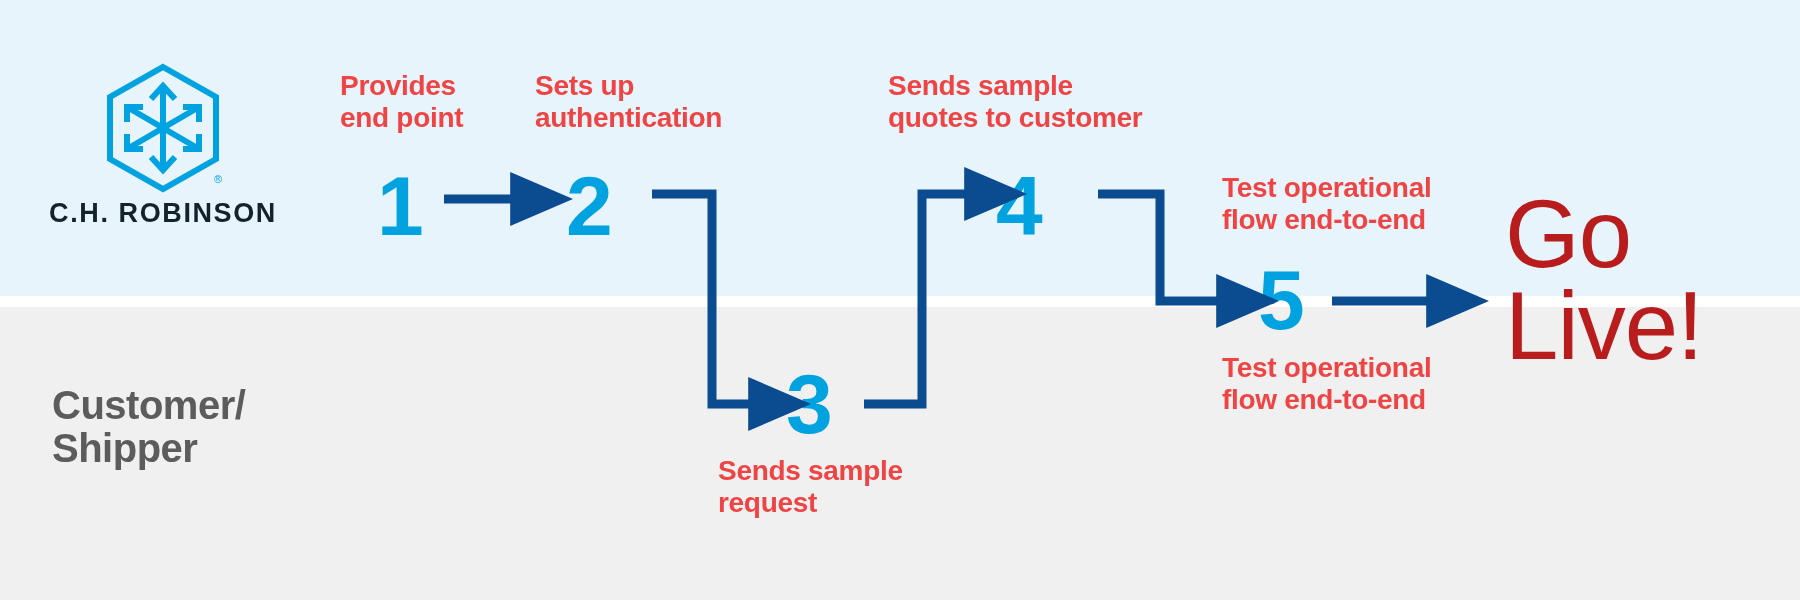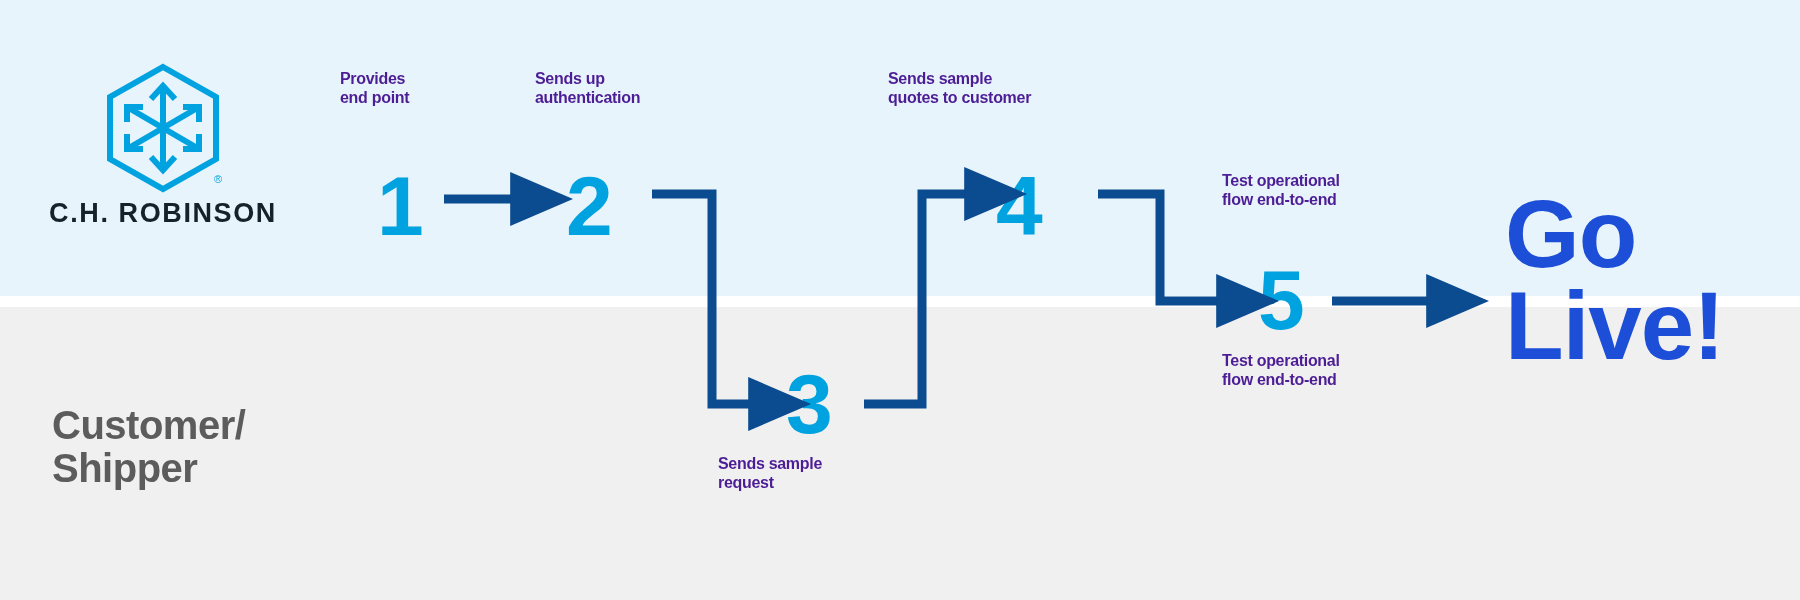--- a/index.html
+++ b/index.html
@@ -49,58 +49,58 @@
     font-size: 27px;
     font-weight: bold;
     letter-spacing: 1.6px;
     color: #14222b;
     white-space: nowrap;
   }
 
   
   .lane-label {
     position: absolute;
-    left: 52px; top: 404px;
+    left: 52px; top: 384px;
     font-size: 40px;
     font-weight: bold;
     line-height: 1.08;
     letter-spacing: -0.5px;
     color: #5c5c5c;
     white-space: pre-line;
   }
 
   
   .caption {
     position: absolute;
-    font-size: 16px;
+    font-size: 28px;
     font-weight: bold;
     line-height: 1.16;
     letter-spacing: -0.3px;
-    color: #4c1d95;
+    color: #ef4444;
     white-space: pre-line;
   }
 
   
   .step-num {
     position: absolute;
     font-size: 84px;
     font-weight: bold;
     line-height: 1;
     color: #00a3e0;
   }
 
   
   .golive {
     position: absolute;
     left: 1505px; top: 188px;
     font-size: 96px;
-    font-weight: bold;
+    font-weight: normal;
     line-height: 0.96;
     letter-spacing: -1px;
-    color: #1d4ed8;
+    color: #b91c1c;
     white-space: pre-line;
   }
 
   
   .flow-svg {
     position: absolute;
     left: 0; top: 0;
     width: 1800px; height: 600px;
     pointer-events: none;
   }
@@ -143,21 +143,21 @@
     </svg>
     <span class="logo-word">C.H. ROBINSON</span>
   </div>
 
   <div class="lane-label">Customer/
 Shipper</div>
 
   <div class="caption" style="left:340px; top:70px;">Provides
 end point</div>
 
-  <div class="caption" style="left:535px; top:70px;">Sends up
+  <div class="caption" style="left:535px; top:70px;">Sets up
 authentication</div>
 
   <div class="caption" style="left:718px; top:455px;">Sends sample
 request</div>
 
   <div class="caption" style="left:888px; top:70px;">Sends sample
 quotes to customer</div>
 
   <div class="caption" style="left:1222px; top:172px;">Test operational
 flow end-to-end</div>

